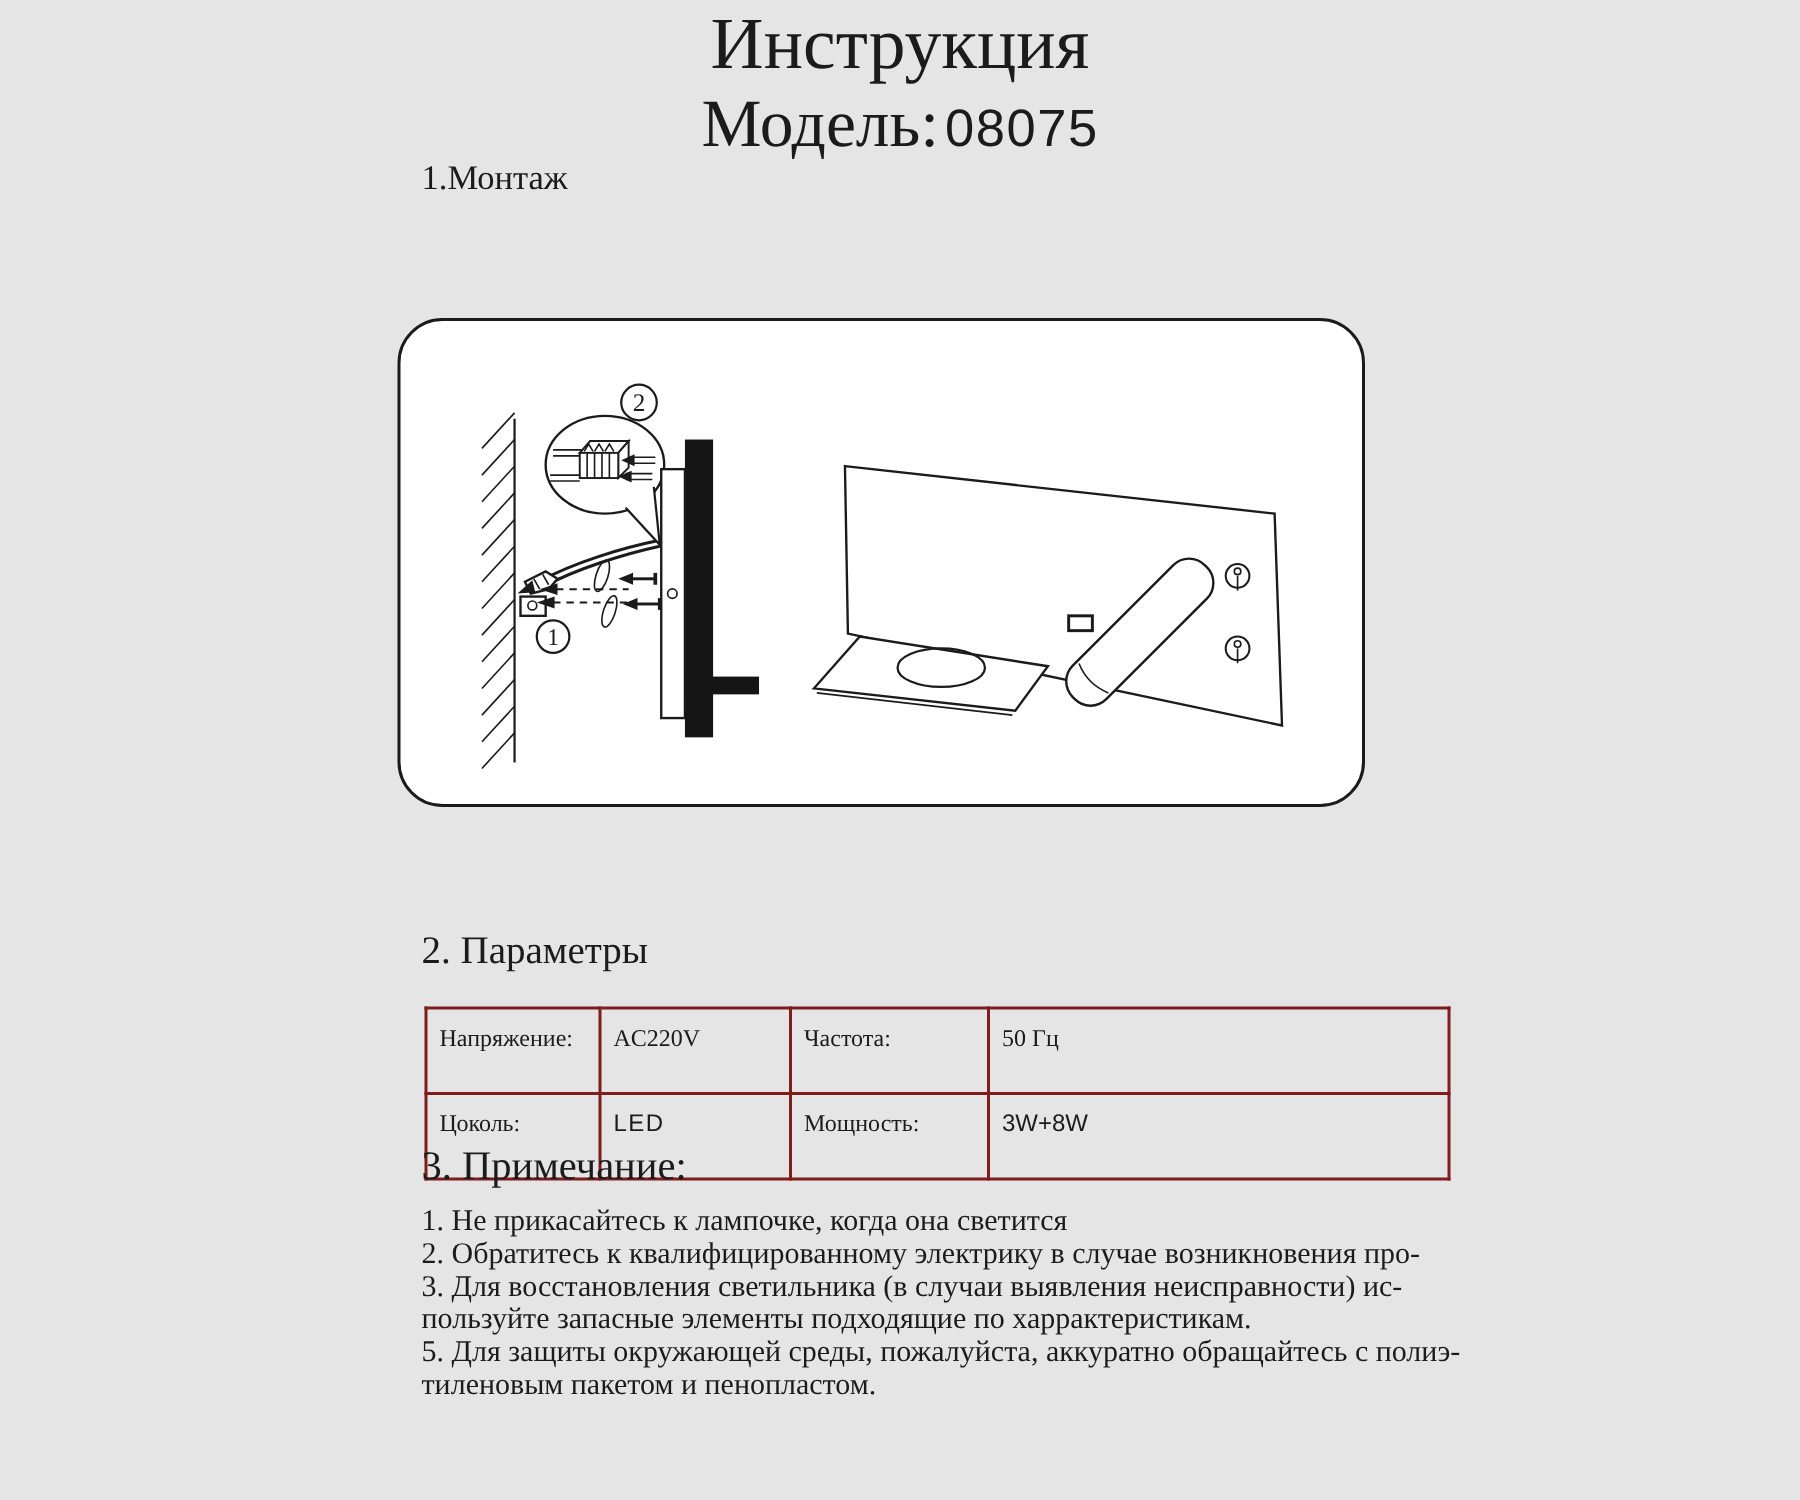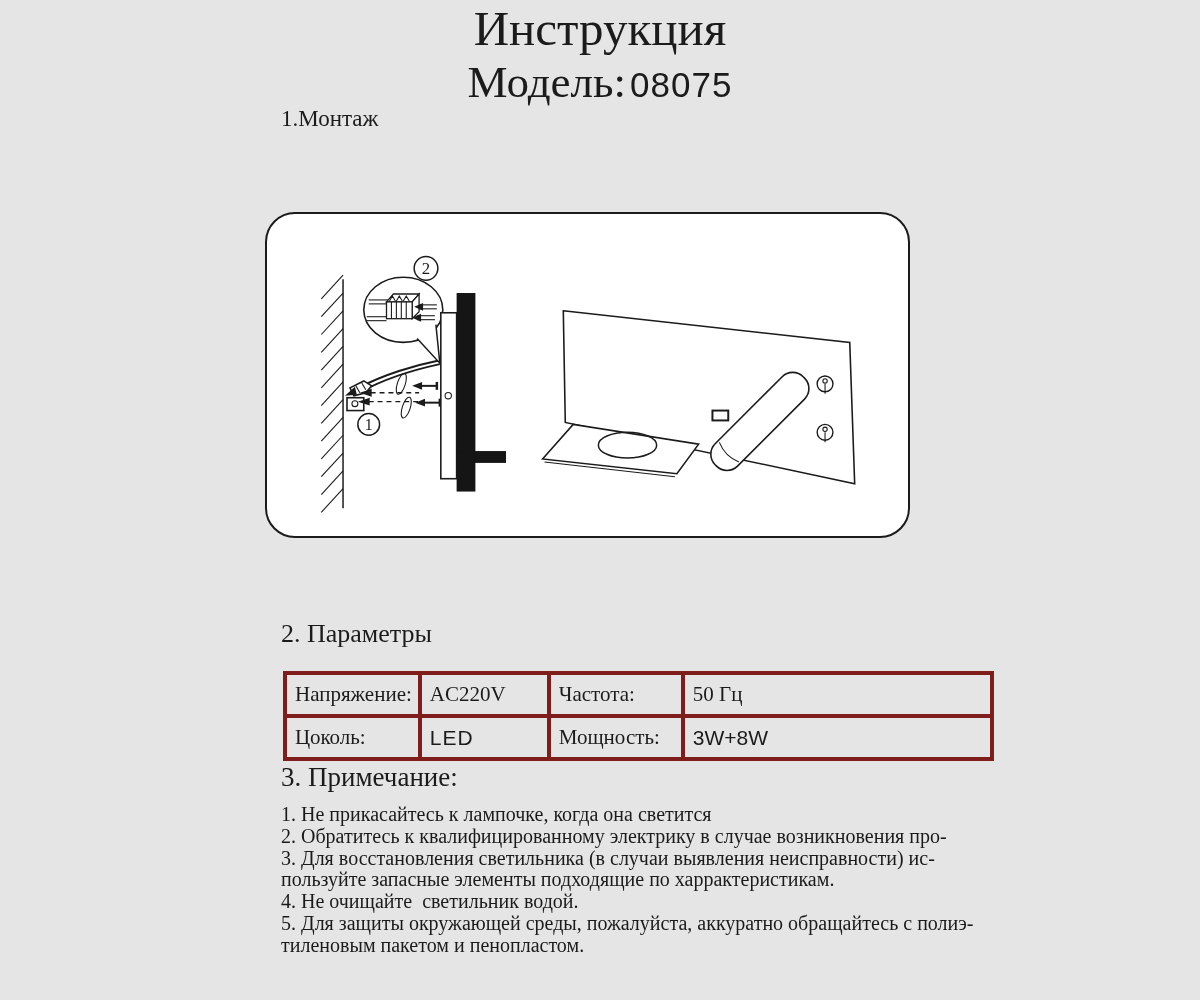--- a/index.html
+++ b/index.html
@@ -38,24 +38,24 @@
     background:#fff;
   }
   .diagram-box svg{display:block;width:100%;height:100%;}
 
   table.params{
     position:absolute;left:283px;top:671px;
     border-collapse:collapse;
     table-layout:fixed;
   }
   table.params td{
-    border:4px solid #7f1d1d;
+    border:2px solid #7f1d1d;
     height:39px;
-    font-size:21px;
-    padding:0 6px 0 8px;
+    font-size:16px;
+    padding:0 6px 16px 8px;
     vertical-align:middle;
     white-space:nowrap;
   }
   td.c1{width:100px;} td.c2{width:111px;} td.c3{width:116px;} td.c4{width:291px;}
   td.sans{font-family:Liberation Sans, sans-serif;}
   td.sans-big{font-family:"Liberation Sans", sans-serif;font-size:27px;letter-spacing:1px;}
 
   .notes{
     position:absolute;left:281px;top:804px;width:690px;
     font-size:20px;line-height:21.8px;
@@ -222,18 +222,17 @@
     </tbody>
   </table>
 
   <div class="h-notes">3. Примечание:</div>
 
   <div class="notes">
     <div>1. Не прикасайтесь к лампочке, когда она светится</div>
     <div>2. Обратитесь к квалифицированному электрику в случае возникновения про-</div>
     <div>3. Для восстановления светильника (в случаи выявления неисправности) ис-</div>
     <div>пользуйте запасные элементы подходящие по харрактеристикам.</div>
-    <div>4. Не очищайте  светильник водой.</div>
     <div>5. Для защиты окружающей среды, пожалуйста, аккуратно обращайтесь с полиэ-</div>
     <div>тиленовым пакетом и пенопластом.</div>
   </div>
 
 </div>
 
 </body></html>

